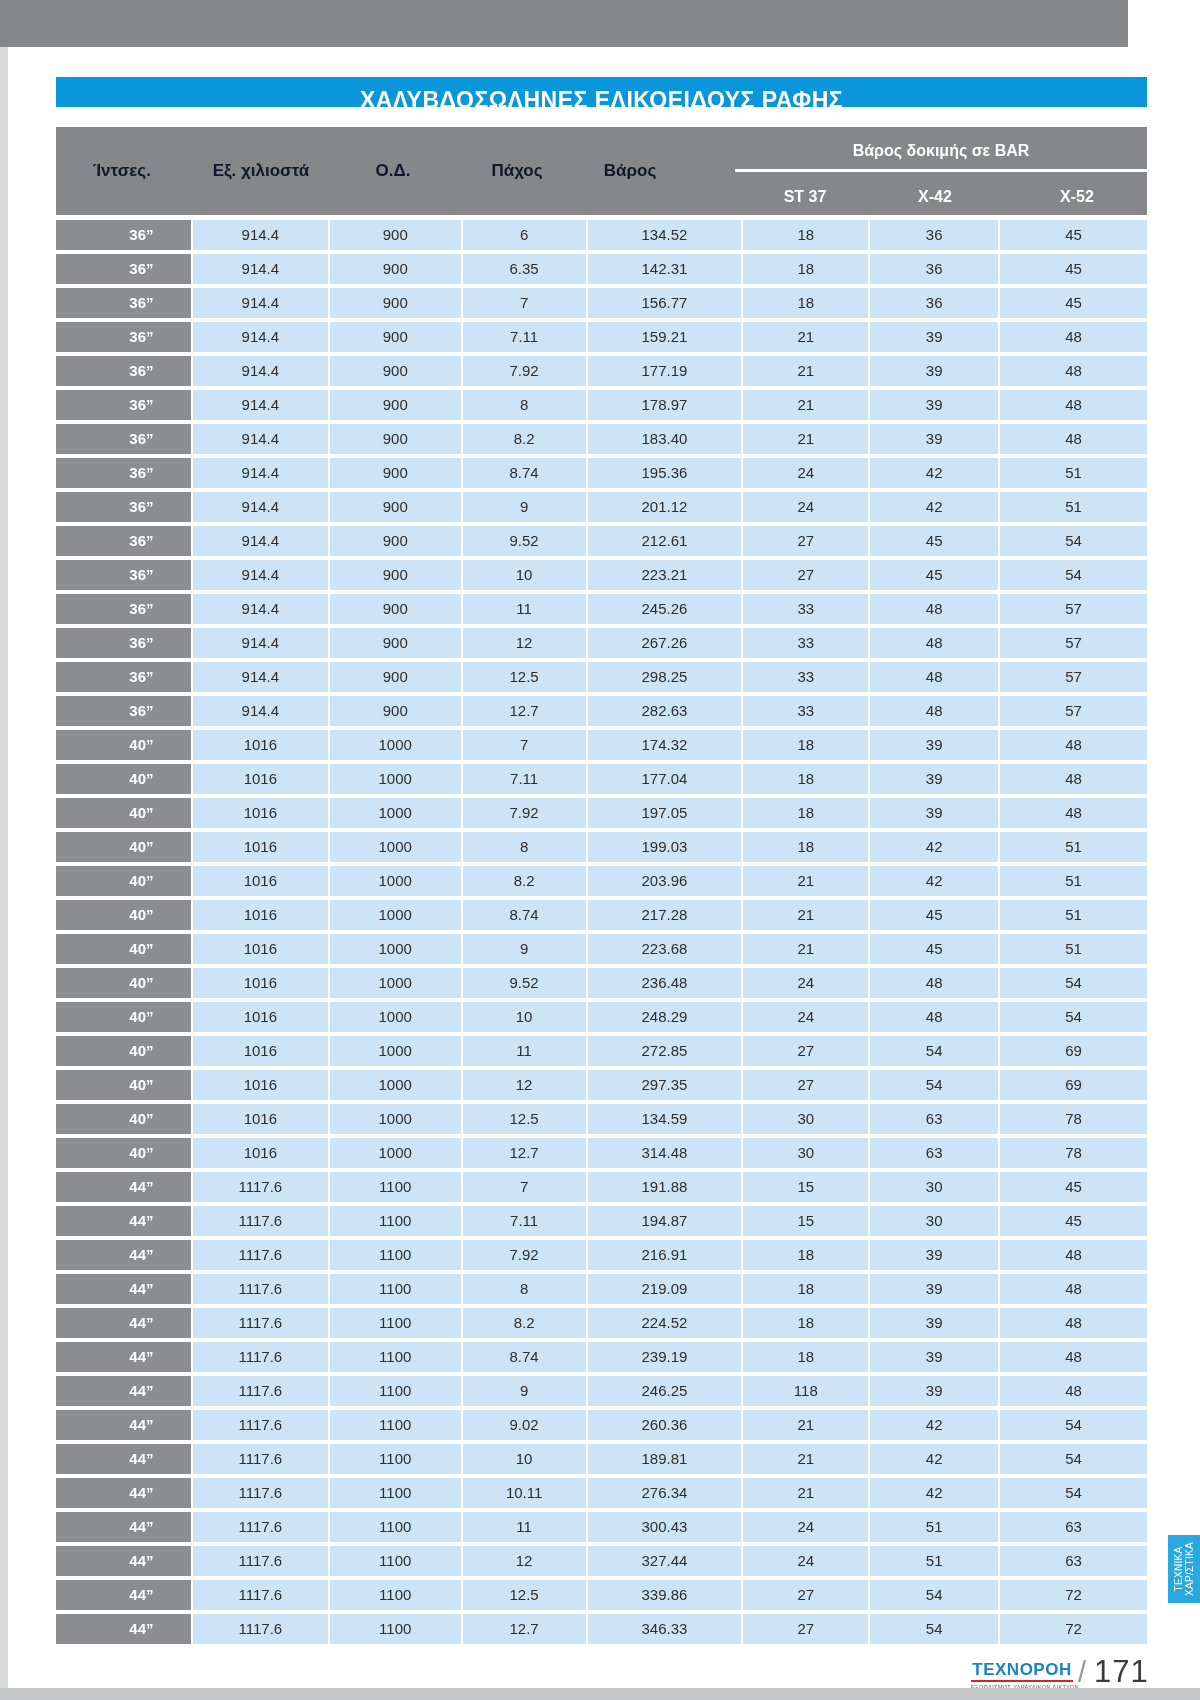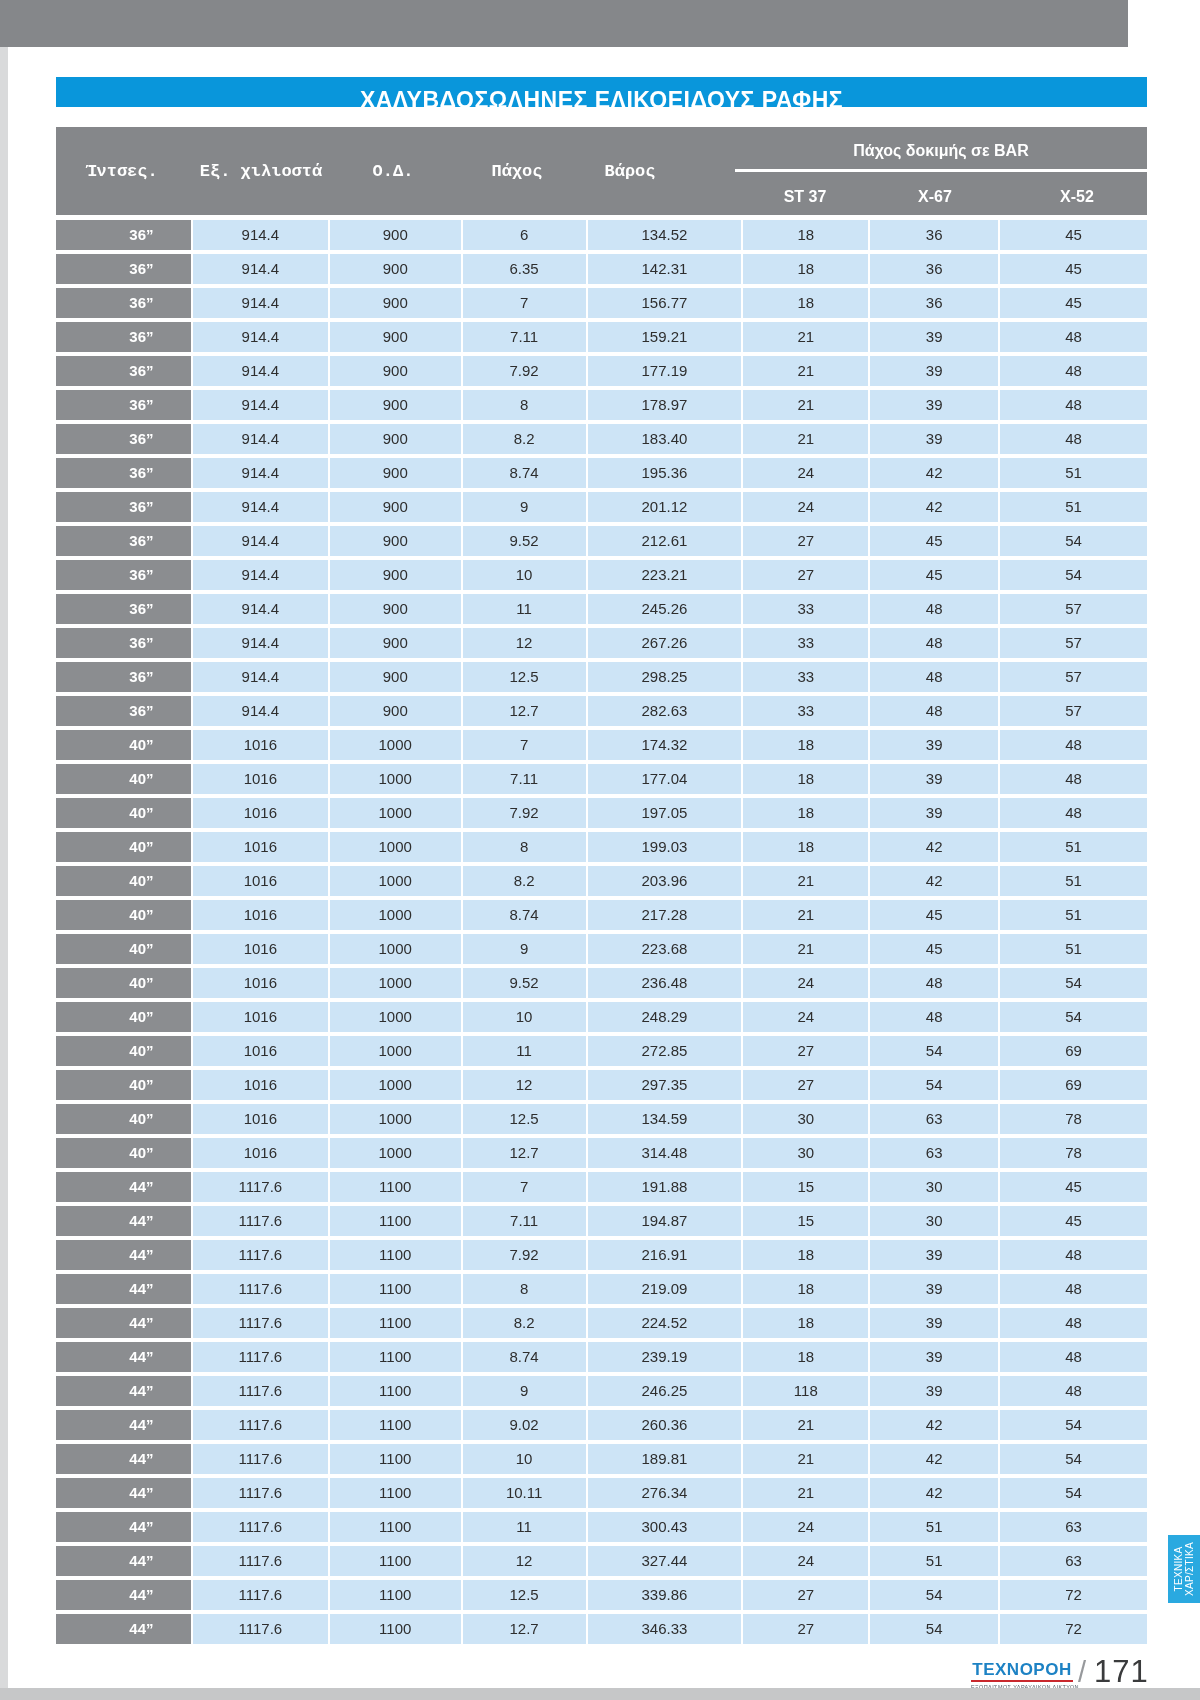--- a/index.html
+++ b/index.html
@@ -17,21 +17,21 @@
   .title-bar{
     position:absolute;left:56px;top:77px;width:1091px;height:30px;
     background:#0996db;color:#ffffff;font-weight:bold;font-size:23px;
     text-align:center;line-height:46px;letter-spacing:0.5px;
   }
 
   
   .table-header{position:absolute;left:56px;top:127px;width:1091px;height:88px;background:#85878a;}
   .hlabel{
     position:absolute;top:50%;transform:translate(-50%,-50%);
-    color:#ffffff;font-weight:bold;font-size:17px;white-space:nowrap;font-family:Liberation Mono, monospace;
+    color:#0f172a;font-weight:bold;font-size:17px;white-space:nowrap;
   }
   .bar-label{
     position:absolute;left:885px;top:10px;transform:translateX(-50%);
     color:#ffffff;font-weight:bold;font-size:16px;line-height:28px;white-space:nowrap;
   }
   .bar-line{position:absolute;left:679px;top:42px;width:412px;height:3px;background:#ffffff;}
   .sublabel{
     position:absolute;top:55px;transform:translateX(-50%);
     color:#ffffff;font-weight:bold;font-size:16px;line-height:30px;white-space:nowrap;
   }
@@ -73,24 +73,24 @@
 <div class="left-strip"></div>
 
 <div class="title-bar">ΧΑΛΥΒΔΟΣΩΛΗΝΕΣ ΕΛΙΚΟΕΙΔΟΥΣ ΡΑΦΗΣ</div>
 
 <div class="table-header">
   <span class="hlabel" style="left:66px">Ίντσες.</span>
   <span class="hlabel" style="left:205px">Εξ. χιλιοστά</span>
   <span class="hlabel" style="left:337px">Ο.Δ.</span>
   <span class="hlabel" style="left:461px">Πάχος</span>
   <span class="hlabel" style="left:574px">Βάρος</span>
-  <span class="bar-label">Πάχος δοκιμής σε BAR</span>
+  <span class="bar-label">Βάρος δοκιμής σε BAR</span>
   <div class="bar-line"></div>
   <span class="sublabel" style="left:749px">ST 37</span>
-  <span class="sublabel" style="left:879px">X-67</span>
+  <span class="sublabel" style="left:879px">X-42</span>
   <span class="sublabel" style="left:1021px">X-52</span>
 </div>
 
 <div class="table-body">
     <div class="trow">
       <div class="tcell c0 size-cell">36”</div>
       <div class="tcell c1">914.4</div>
       <div class="tcell c2">900</div>
       <div class="tcell c3">6</div>
       <div class="tcell c4">134.52</div>

